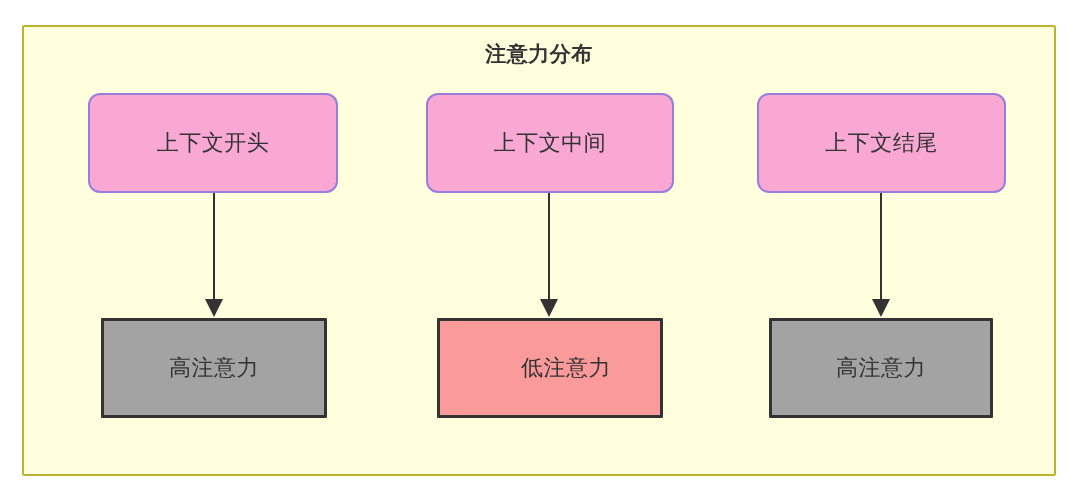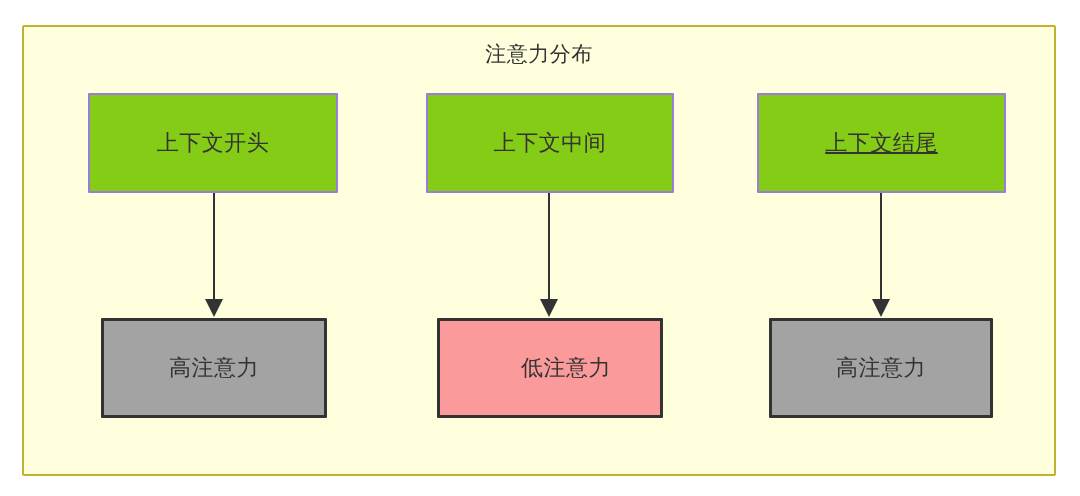--- a/index.html
+++ b/index.html
@@ -37,59 +37,60 @@
   .subgraph-title {
     position: absolute;
     left: 0;
     top: 14px;
     width: 100%;
     text-align: center;
     font-size: 21px;
     line-height: 26px;
     color: #333333;
     letter-spacing: 0.5px;
+    font-weight: bold;
   }
 
   
   .node {
     position: absolute;
     box-sizing: border-box;
     display: flex;
     align-items: center;
     justify-content: center;
     text-align: center;
     color: #333333;
     font-size: 22px;
     line-height: 28px;
     letter-spacing: 0.5px;
   }
 
   .node.source {
-    background: #84cc16;
+    background: #f9a8d4;
     border: 2px solid #9a7ddb;
-    border-radius: 1px;
+    border-radius: 12px;
   }
 
   .node.outcome {
     border: 3px solid #333333;
     border-radius: 1px;
   }
 
   .node.outcome.high {
     background: #a3a3a3;
   }
 
   .node.outcome.low {
     background: #fb9a9a;
   }
 
   
   #node-src-0 { left: 88px;  top: 93px;  width: 250px; height: 100px; }
   #node-src-1 { left: 426px; top: 93px;  width: 248px; height: 100px; }
-  #node-src-2 { left: 757px; top: 93px;  width: 249px; height: 100px; text-decoration: underline; }
+  #node-src-2 { left: 757px; top: 93px;  width: 249px; height: 100px; }
 
   
   #node-out-0 { left: 101px; top: 318px; width: 226px; height: 100px; }
   #node-out-1 { left: 437px; top: 318px; width: 226px; height: 100px; padding-left: 32px; }
   #node-out-2 { left: 769px; top: 318px; width: 224px; height: 100px; }
 
   
   #edges {
     position: absolute;
     left: 0;

